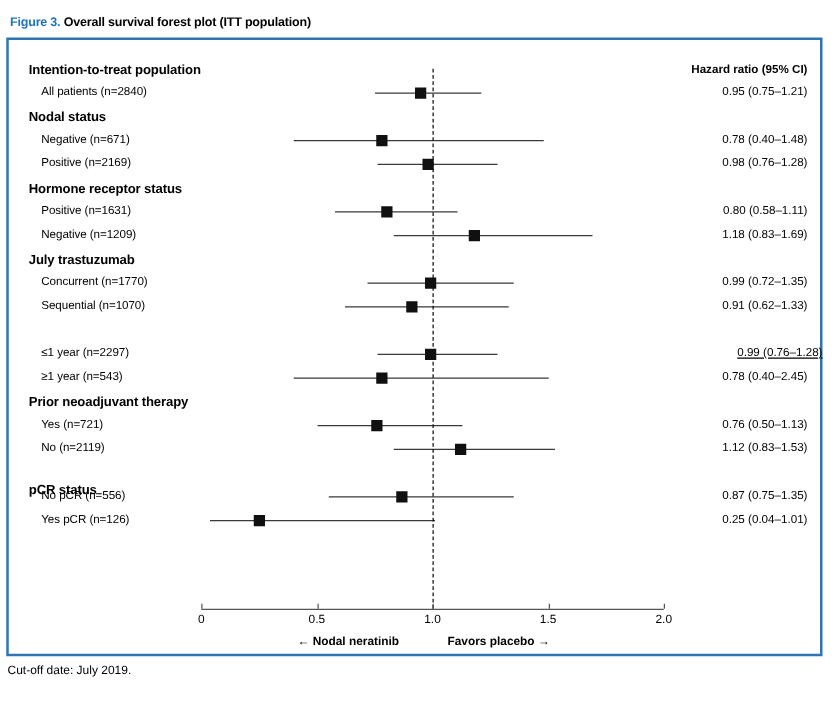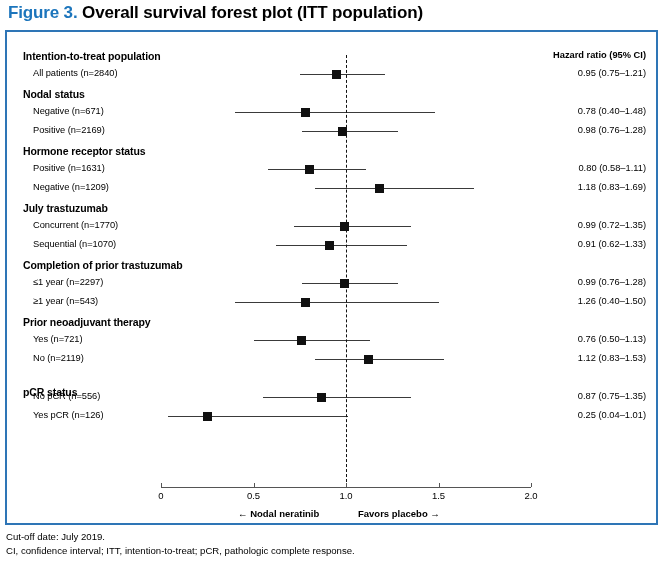--- a/index.html
+++ b/index.html
@@ -7,22 +7,22 @@
     width:669px;height:574px;
     background:#ffffff;
     font-family:"Liberation Sans", sans-serif;
     color:#000000;
     overflow:hidden;
   }
   #root{position:relative;width:669px;height:574px;}
 
   
   .fig-title{
-    position:absolute;left:8px;top:3px;
-    font-size:17px;font-weight:bold;letter-spacing:-0.15px;
+    position:absolute;left:8px;top:13px;
+    font-size:10px;font-weight:bold;letter-spacing:-0.15px;
     white-space:nowrap;
   }
   .fig-title .num{color:#1C75BC;}
   .fig-title .rest{color:#000000;}
 
   
   .panel{
     position:absolute;left:5px;top:30px;
     width:653px;height:495px;
     border:2px solid #2E75B6;
@@ -128,29 +128,28 @@
       <div class="hr-val" style="right: 23px; top: 182px;">1.18 (0.83–1.69)</div>
       <div class="grp-label" style="left: 23px; top: 202px;">July trastuzumab</div>
       <div class="row-label" style="left: 33px; top: 220px;">Concurrent (n=1770)</div>
       <div class="ci" style="left: 294.2px; width: 116.55px; top: 226px;"></div>
       <div class="marker" style="left: 339.65px; top: 222px;"></div>
       <div class="hr-val" style="right: 23px; top: 220px;">0.99 (0.72–1.35)</div>
       <div class="row-label" style="left: 33px; top: 239px;">Sequential (n=1070)</div>
       <div class="ci" style="left: 275.7px; width: 131.35px; top: 245px;"></div>
       <div class="marker" style="left: 324.85px; top: 241px;"></div>
       <div class="hr-val" style="right: 23px; top: 239px;">0.91 (0.62–1.33)</div>
-      <div class="grp-label" style="left: 23px; top: 259px;">Completion of prior trastuzumab</div>
       <div class="row-label" style="left: 33px; top: 277px;">≤1 year (n=2297)</div>
       <div class="ci" style="left: 301.6px; width: 96.2px; top: 283px;"></div>
       <div class="marker" style="left: 339.65px; top: 279px;"></div>
-      <div class="hr-val" style="right: 23px; top: 277px;">0.99 (0.76–1.28)</div>
+      <div class="hr-val" style="right: 11px; top: 277px; text-decoration: underline;">0.99 (0.76–1.28)</div>
       <div class="row-label" style="left: 33px; top: 296px;">≥1 year (n=543)</div>
       <div class="ci" style="left: 235px; width: 203.5px; top: 302px;"></div>
       <div class="marker" style="left: 300.8px; top: 298px;"></div>
-      <div class="hr-val" style="right: 23px; top: 296px;">1.26 (0.40–1.50)</div>
+      <div class="hr-val" style="right: 23px; top: 296px;">0.78 (0.40–2.45)</div>
       <div class="grp-label" style="left: 23px; top: 316px;">Prior neoadjuvant therapy</div>
       <div class="row-label" style="left: 33px; top: 334px;">Yes (n=721)</div>
       <div class="ci" style="left: 253.5px; width: 116.55px; top: 340px;"></div>
       <div class="marker" style="left: 297.1px; top: 336px;"></div>
       <div class="hr-val" style="right: 23px; top: 334px;">0.76 (0.50–1.13)</div>
       <div class="row-label" style="left: 33px; top: 353px;">No (n=2119)</div>
       <div class="ci" style="left: 314.55px; width: 129.5px; top: 359px;"></div>
       <div class="marker" style="left: 363.7px; top: 355px;"></div>
       <div class="hr-val" style="right: 23px; top: 353px;">1.12 (0.83–1.53)</div>
       <div class="grp-label" style="left: 23px; top: 386px;">pCR status</div>
@@ -172,15 +171,14 @@
       <div class="tick-label" style="left: 326px; width: 40px; top: 490px;">1.0</div>
       <div class="tick" style="left: 438.5px; top: 483px; height: 4px;"></div>
       <div class="tick-label" style="left: 418.5px; width: 40px; top: 490px;">1.5</div>
       <div class="tick" style="left: 531px; top: 483px; height: 4px;"></div>
       <div class="tick-label" style="left: 511px; width: 40px; top: 490px;">2.0</div>
       <div class="favors" style="left: 238px; top: 508px;">← Nodal neratinib</div>
       <div class="favors" style="left: 358px; top: 508px;">Favors placebo →</div>
     </div>
 
   <div class="foot f1">Cut-off date: July 2019.</div>
-  <div class="foot f2">CI, confidence interval; ITT, intention-to-treat; pCR, pathologic complete response.</div>
 
 </div>
 
 </body></html>

